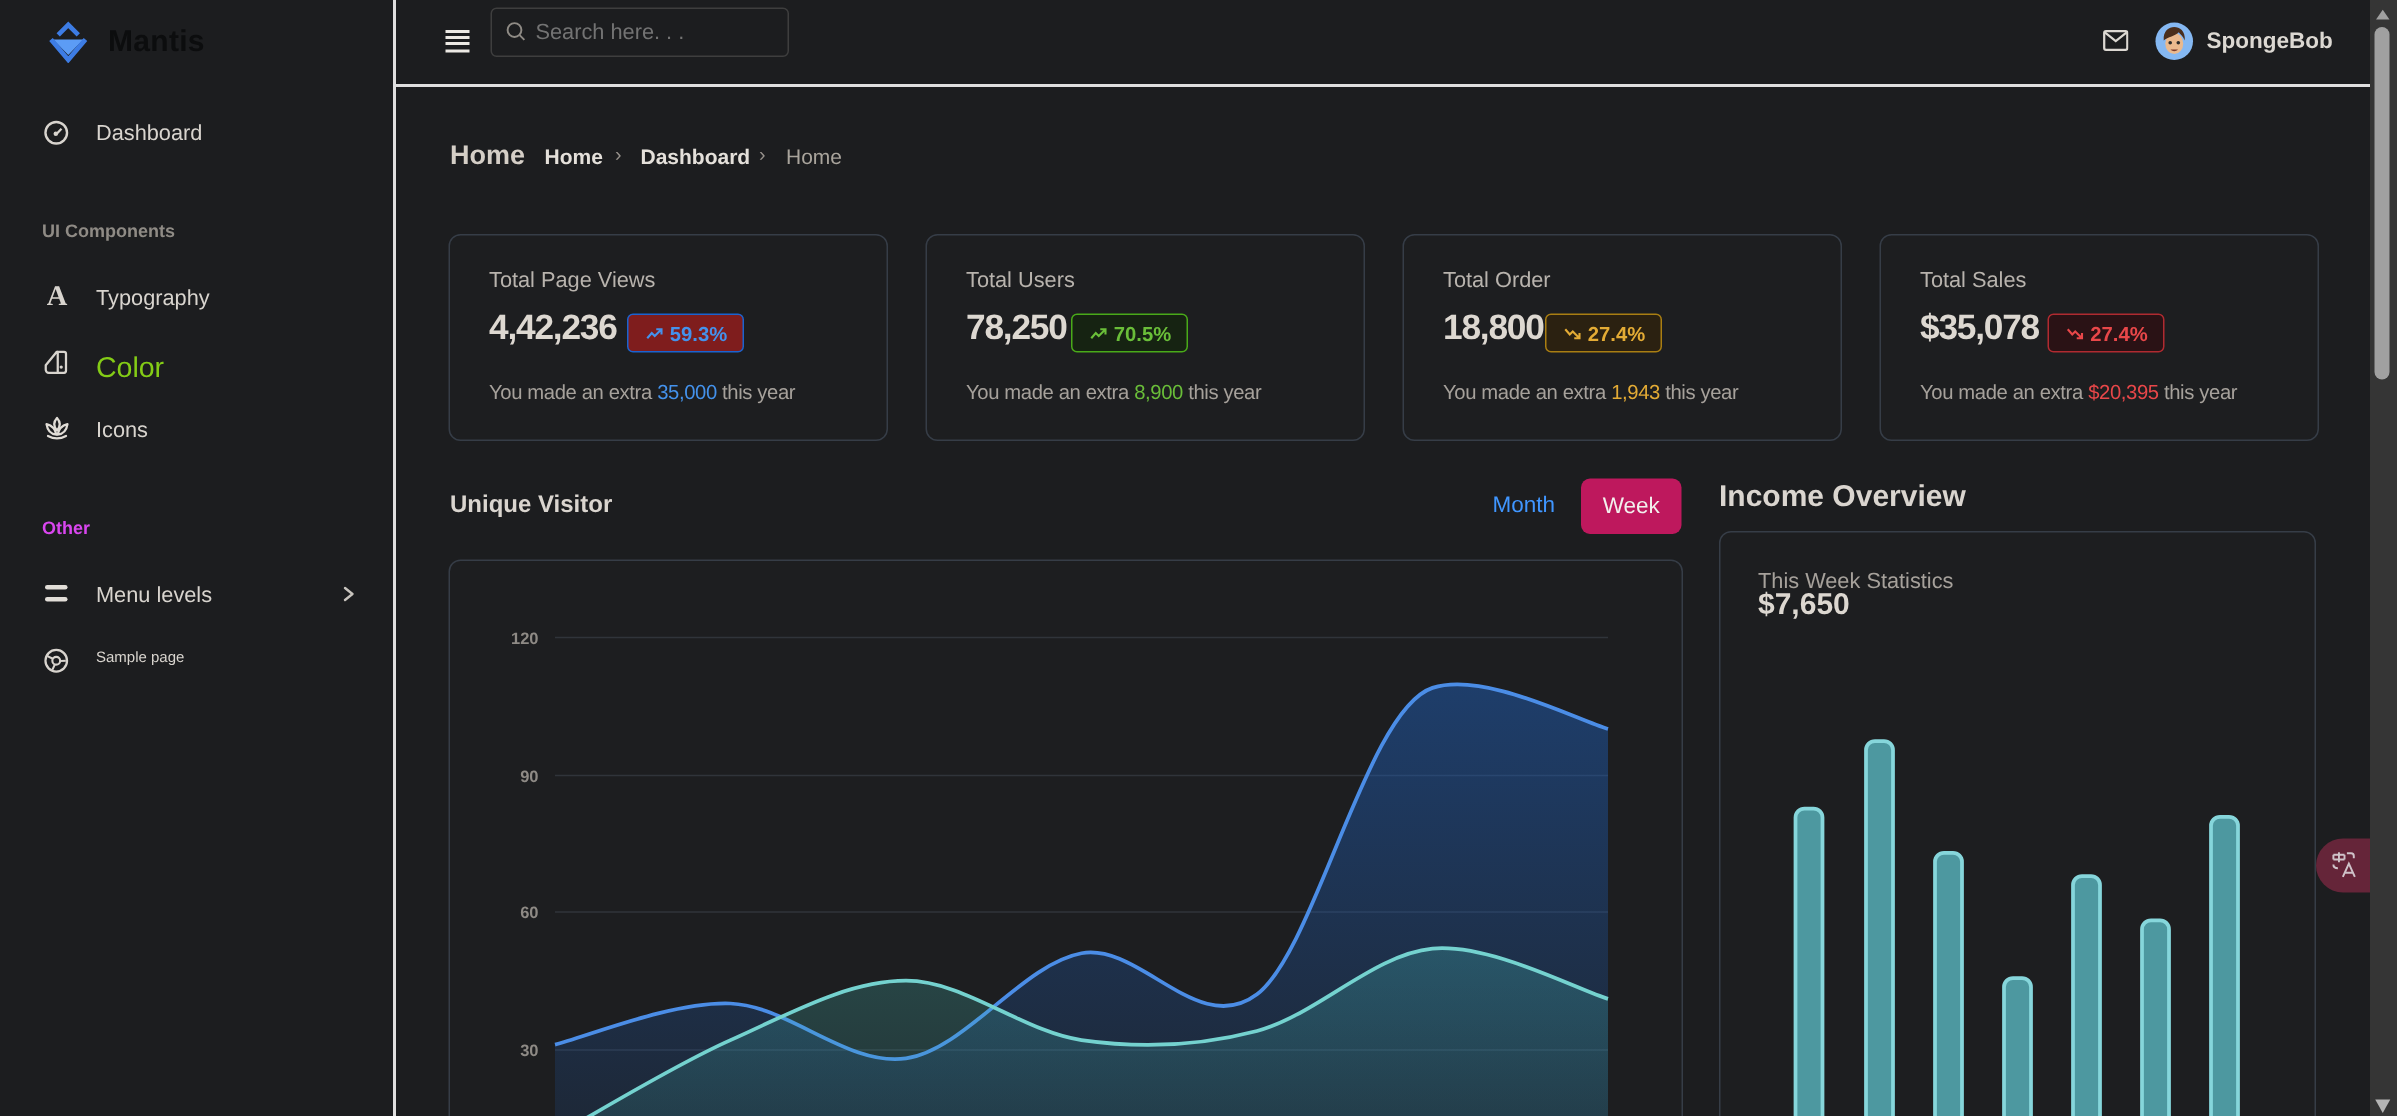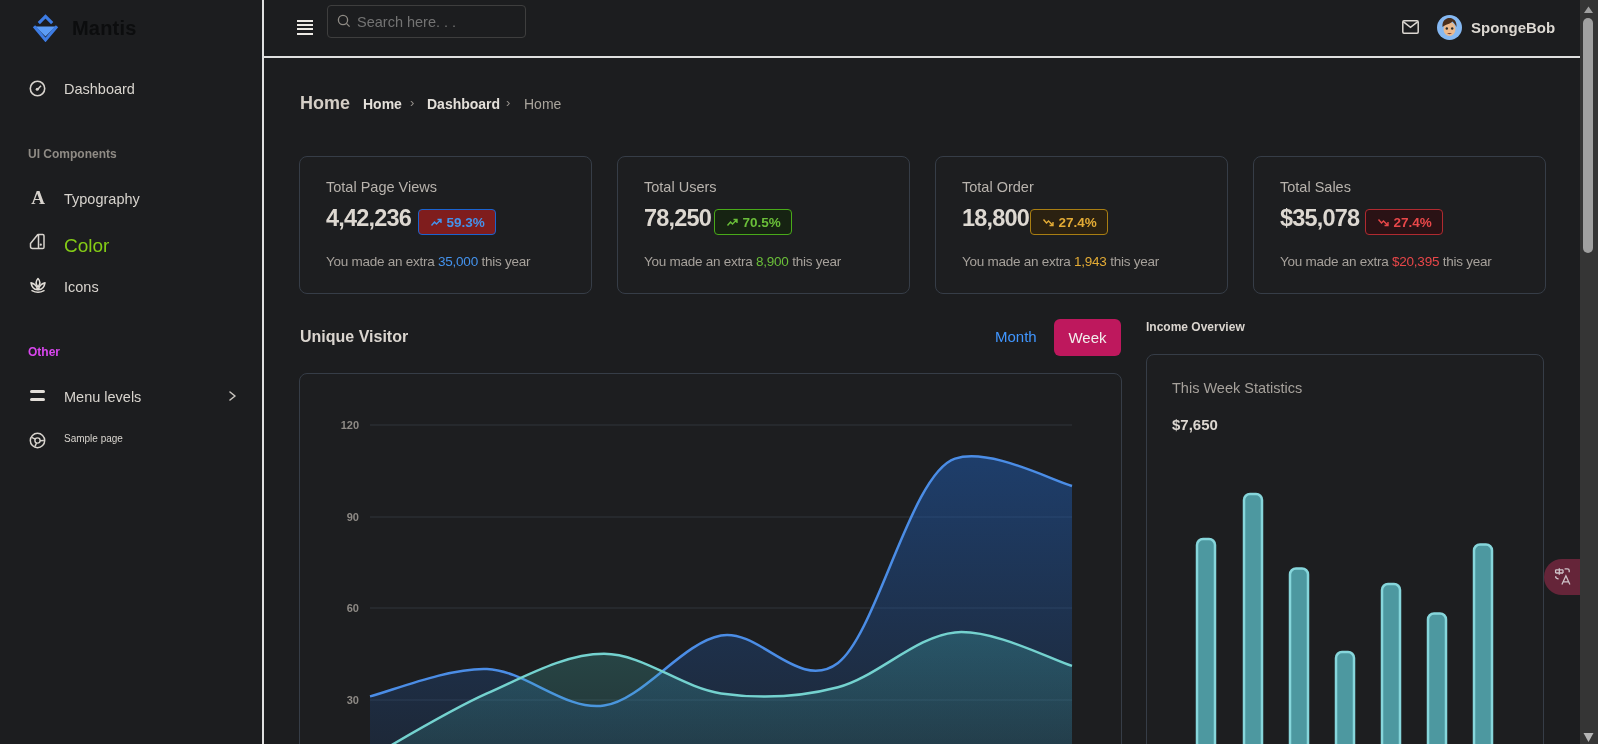--- a/index.html
+++ b/index.html
@@ -155,21 +155,21 @@
     <svg width="13" height="13" viewBox="0 0 13 13" style="margin-right:4px;">
         <path d="M1.5 3.5 L4.5 7 L6.5 5 L11 9.5 M11 6 V9.5 H7.5" fill="none" stroke="#e84749" stroke-width="1.4"></path>
       </svg>27.4%
   </div>
   <div class="cb">You made an extra <span style="color:#e84749;">$20,395</span> this year</div>
 </div>
 
 <div class="abs" style="left:300px;top:328px;font-size:16px;font-weight:600;color:#dad5cf;">Unique Visitor</div>
 <div class="abs" style="left:995px;top:328px;font-size:15px;font-weight:500;color:#4096ff;">Month</div>
 <div class="abs" style="left:1054px;top:319px;width:67px;height:37px;background:#be185d;border-radius:6px;color:#f2f0ed;font-size:15px;font-weight:500;text-align:center;line-height:37px;">Week</div>
-<div class="abs" style="left:1146px;top:320px;font-size:12px;font-weight:600;color:#dad5cf;">Income Overview</div>
+<div class="abs" style="left:1146px;top:320px;font-size:20px;font-weight:600;color:#dad5cf;">Income Overview</div>
 
 <div class="abs" style="left:299px;top:373px;width:823px;height:400px;border:1px solid #363d47;border-radius:8px;background:#1d1e20;"></div>
 <svg class="abs" style="left:299px;top:373px;" width="823" height="371" viewBox="0 0 823 371">
   <defs>
     <linearGradient id="gb" x1="0" y1="52" x2="0" y2="418" gradientUnits="userSpaceOnUse">
       <stop offset="0" stop-color="#1f62c0" stop-opacity="0.50"></stop>
       <stop offset="1" stop-color="#1f62c0" stop-opacity="0.10"></stop>
     </linearGradient>
     <linearGradient id="gt" x1="0" y1="52" x2="0" y2="418" gradientUnits="userSpaceOnUse">
       <stop offset="0" stop-color="#45b8b4" stop-opacity="0.50"></stop>
@@ -189,21 +189,21 @@
     <text x="60" y="331">30</text>
   </g>
   <path d="M71,323.4 C90.5,318.8 149.0,294.5 188.0,296.0 C227.0,297.5 266.0,338.2 305.0,332.6 C344.0,327.0 383.0,269.6 422.0,262.5 C461.0,255.4 500.0,319.4 539.0,289.9 C578.0,260.4 612.0,100.0 656.0,85.6 C690.0,74.5 750.0,106.0 773.0,113.0 L773,418 L71,418 Z" fill="url(#gb)"></path>
   <path d="M71,323.4 C90.5,318.8 149.0,294.5 188.0,296.0 C227.0,297.5 266.0,338.2 305.0,332.6 C344.0,327.0 383.0,269.6 422.0,262.5 C461.0,255.4 500.0,319.4 539.0,289.9 C578.0,260.4 612.0,100.0 656.0,85.6 C690.0,74.5 750.0,106.0 773.0,113.0" fill="none" stroke="#4b8de6" stroke-width="2.5"></path>
   <path d="M71,384.4 C90.5,373.7 149.0,337.7 188.0,320.4 C227.0,303.1 266.0,280.8 305.0,280.8 C344.0,280.8 383.0,314.8 422.0,320.4 C461.0,326.0 500.0,324.5 539.0,314.3 C578.0,304.1 617.0,263.0 656.0,259.4 C695.0,255.8 753.5,287.3 773.0,292.9 L773,418 L71,418 Z" fill="url(#gt)"></path>
   <path d="M71,384.4 C90.5,373.7 149.0,337.7 188.0,320.4 C227.0,303.1 266.0,280.8 305.0,280.8 C344.0,280.8 383.0,314.8 422.0,320.4 C461.0,326.0 500.0,324.5 539.0,314.3 C578.0,304.1 617.0,263.0 656.0,259.4 C695.0,255.8 753.5,287.3 773.0,292.9" fill="none" stroke="#74d2cf" stroke-width="2.5"></path>
 </svg>
 
 <div class="abs" style="left:1146px;top:354px;width:398px;height:400px;border:1px solid #363d47;border-radius:8px;background:#1d1e20;"></div>
 <div class="abs" style="left:1172px;top:380px;font-size:14.5px;color:#a6a19b;">This Week Statistics</div>
-<div class="abs" style="left:1172px;top:416px;font-size:15px;font-weight:700;color:#dcd7d0;">$7,650</div>
+<div class="abs" style="left:1172px;top:392px;font-size:20px;font-weight:700;color:#dcd7d0;">$7,650</div>
 <svg class="abs" style="left:1146px;top:354px;" width="398" height="390" viewBox="0 0 398 390">
   <g fill="#4d98a0" stroke="#86d6db" stroke-width="2.5">
     <rect x="51" y="185" width="18" height="300" rx="6"></rect>
     <rect x="98" y="140" width="18" height="300" rx="6"></rect>
     <rect x="144" y="214.5" width="18" height="300" rx="6"></rect>
     <rect x="190" y="298" width="18" height="300" rx="6"></rect>
     <rect x="236" y="230" width="18" height="300" rx="6"></rect>
     <rect x="282" y="259.5" width="18" height="300" rx="6"></rect>
     <rect x="328" y="190.5" width="18" height="300" rx="6"></rect>
   </g>

